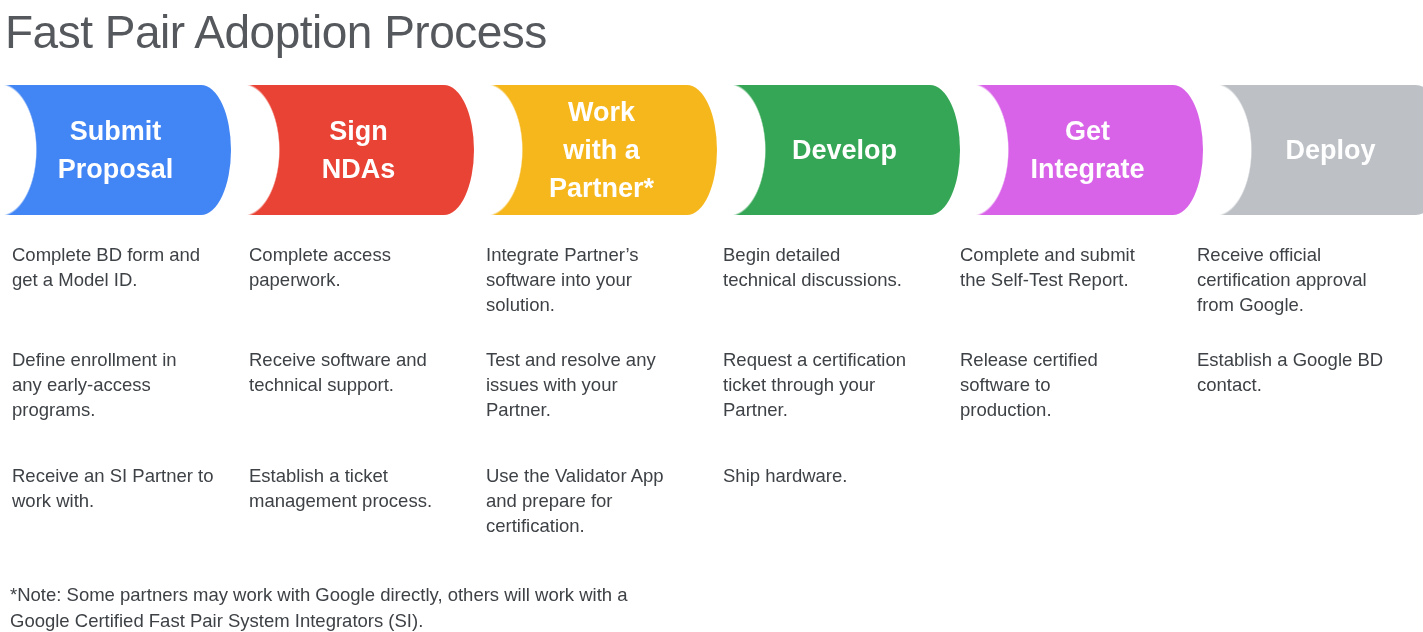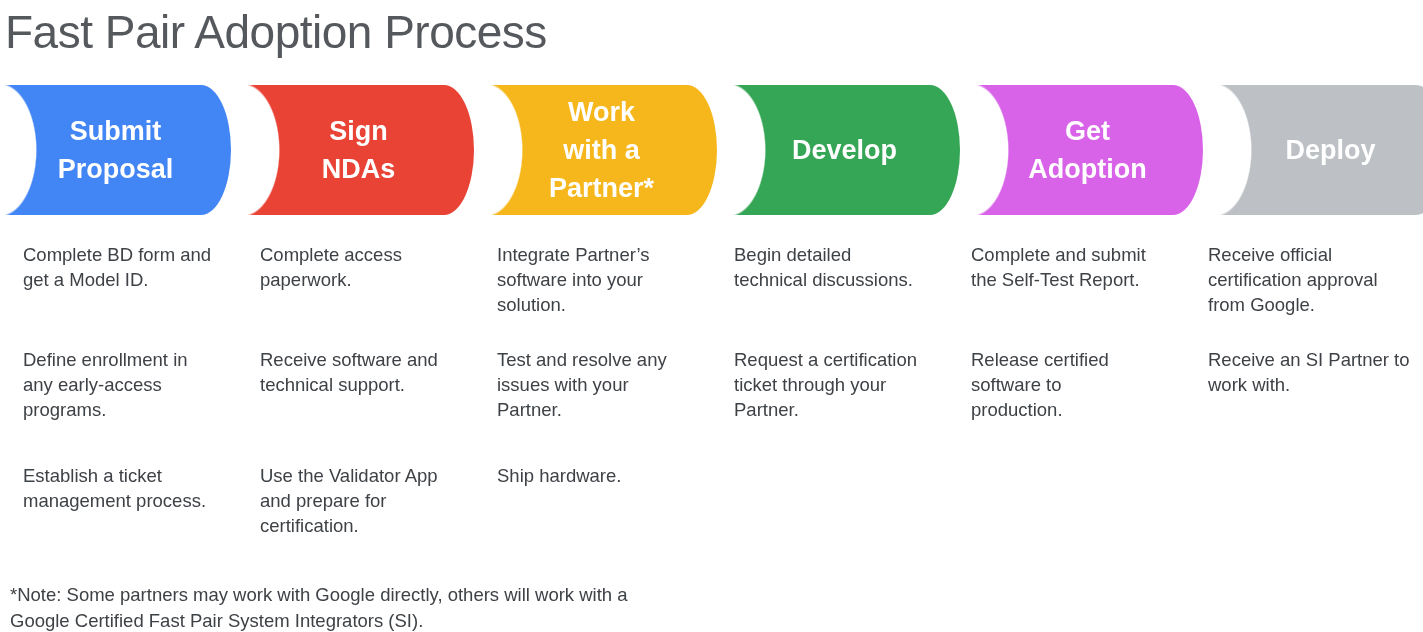--- a/index.html
+++ b/index.html
@@ -50,21 +50,21 @@
     text-align:center;
     white-space:pre-line;
   }
   .grid{
     margin-top:27px;
     display:grid;
     grid-template-columns:repeat(6,237px);
     grid-template-rows:105px 116px 115px;
   }
   .cell{
-    padding-left:23px;
+    padding-left:12px;
     font-size:18.5px;
     line-height:25px;
     color:#3e4246;
     white-space:pre-line;
   }
   .note{
     margin:0;
     padding:4px 0 0 10px;
     font-size:18.5px;
     line-height:26px;
@@ -91,21 +91,21 @@
     <div class="stage" style="--c: #F6B71D;">
       <span class="stage-label">Work
 with a
 Partner*</span>
     </div>
     <div class="stage" style="--c: #35A655;">
       <span class="stage-label">Develop</span>
     </div>
     <div class="stage" style="--c: #D863E8;">
       <span class="stage-label">Get
-Adoption</span>
+Integrate</span>
     </div>
     <div class="stage" style="--c: #BDC1C6;">
       <span class="stage-label">Deploy</span>
     </div>
   </div>
 
   <div class="grid">
     <div class="cell">Complete BD form and
 get a Model ID.</div>
     <div class="cell">Complete access
@@ -129,20 +129,22 @@
     <div class="cell">Test and resolve any
 issues with your
 Partner.</div>
     <div class="cell">Request a certification
 ticket through your
 Partner.</div>
     <div class="cell">Release certified
 software to
 production.</div>
 
+    <div class="cell">Establish a Google BD
+contact.</div>
     <div class="cell">Receive an SI Partner to
 work with.</div>
     <div class="cell">Establish a ticket
 management process.</div>
     <div class="cell">Use the Validator App
 and prepare for
 certification.</div>
     <div class="cell">Ship hardware.</div>
   </div>
 

